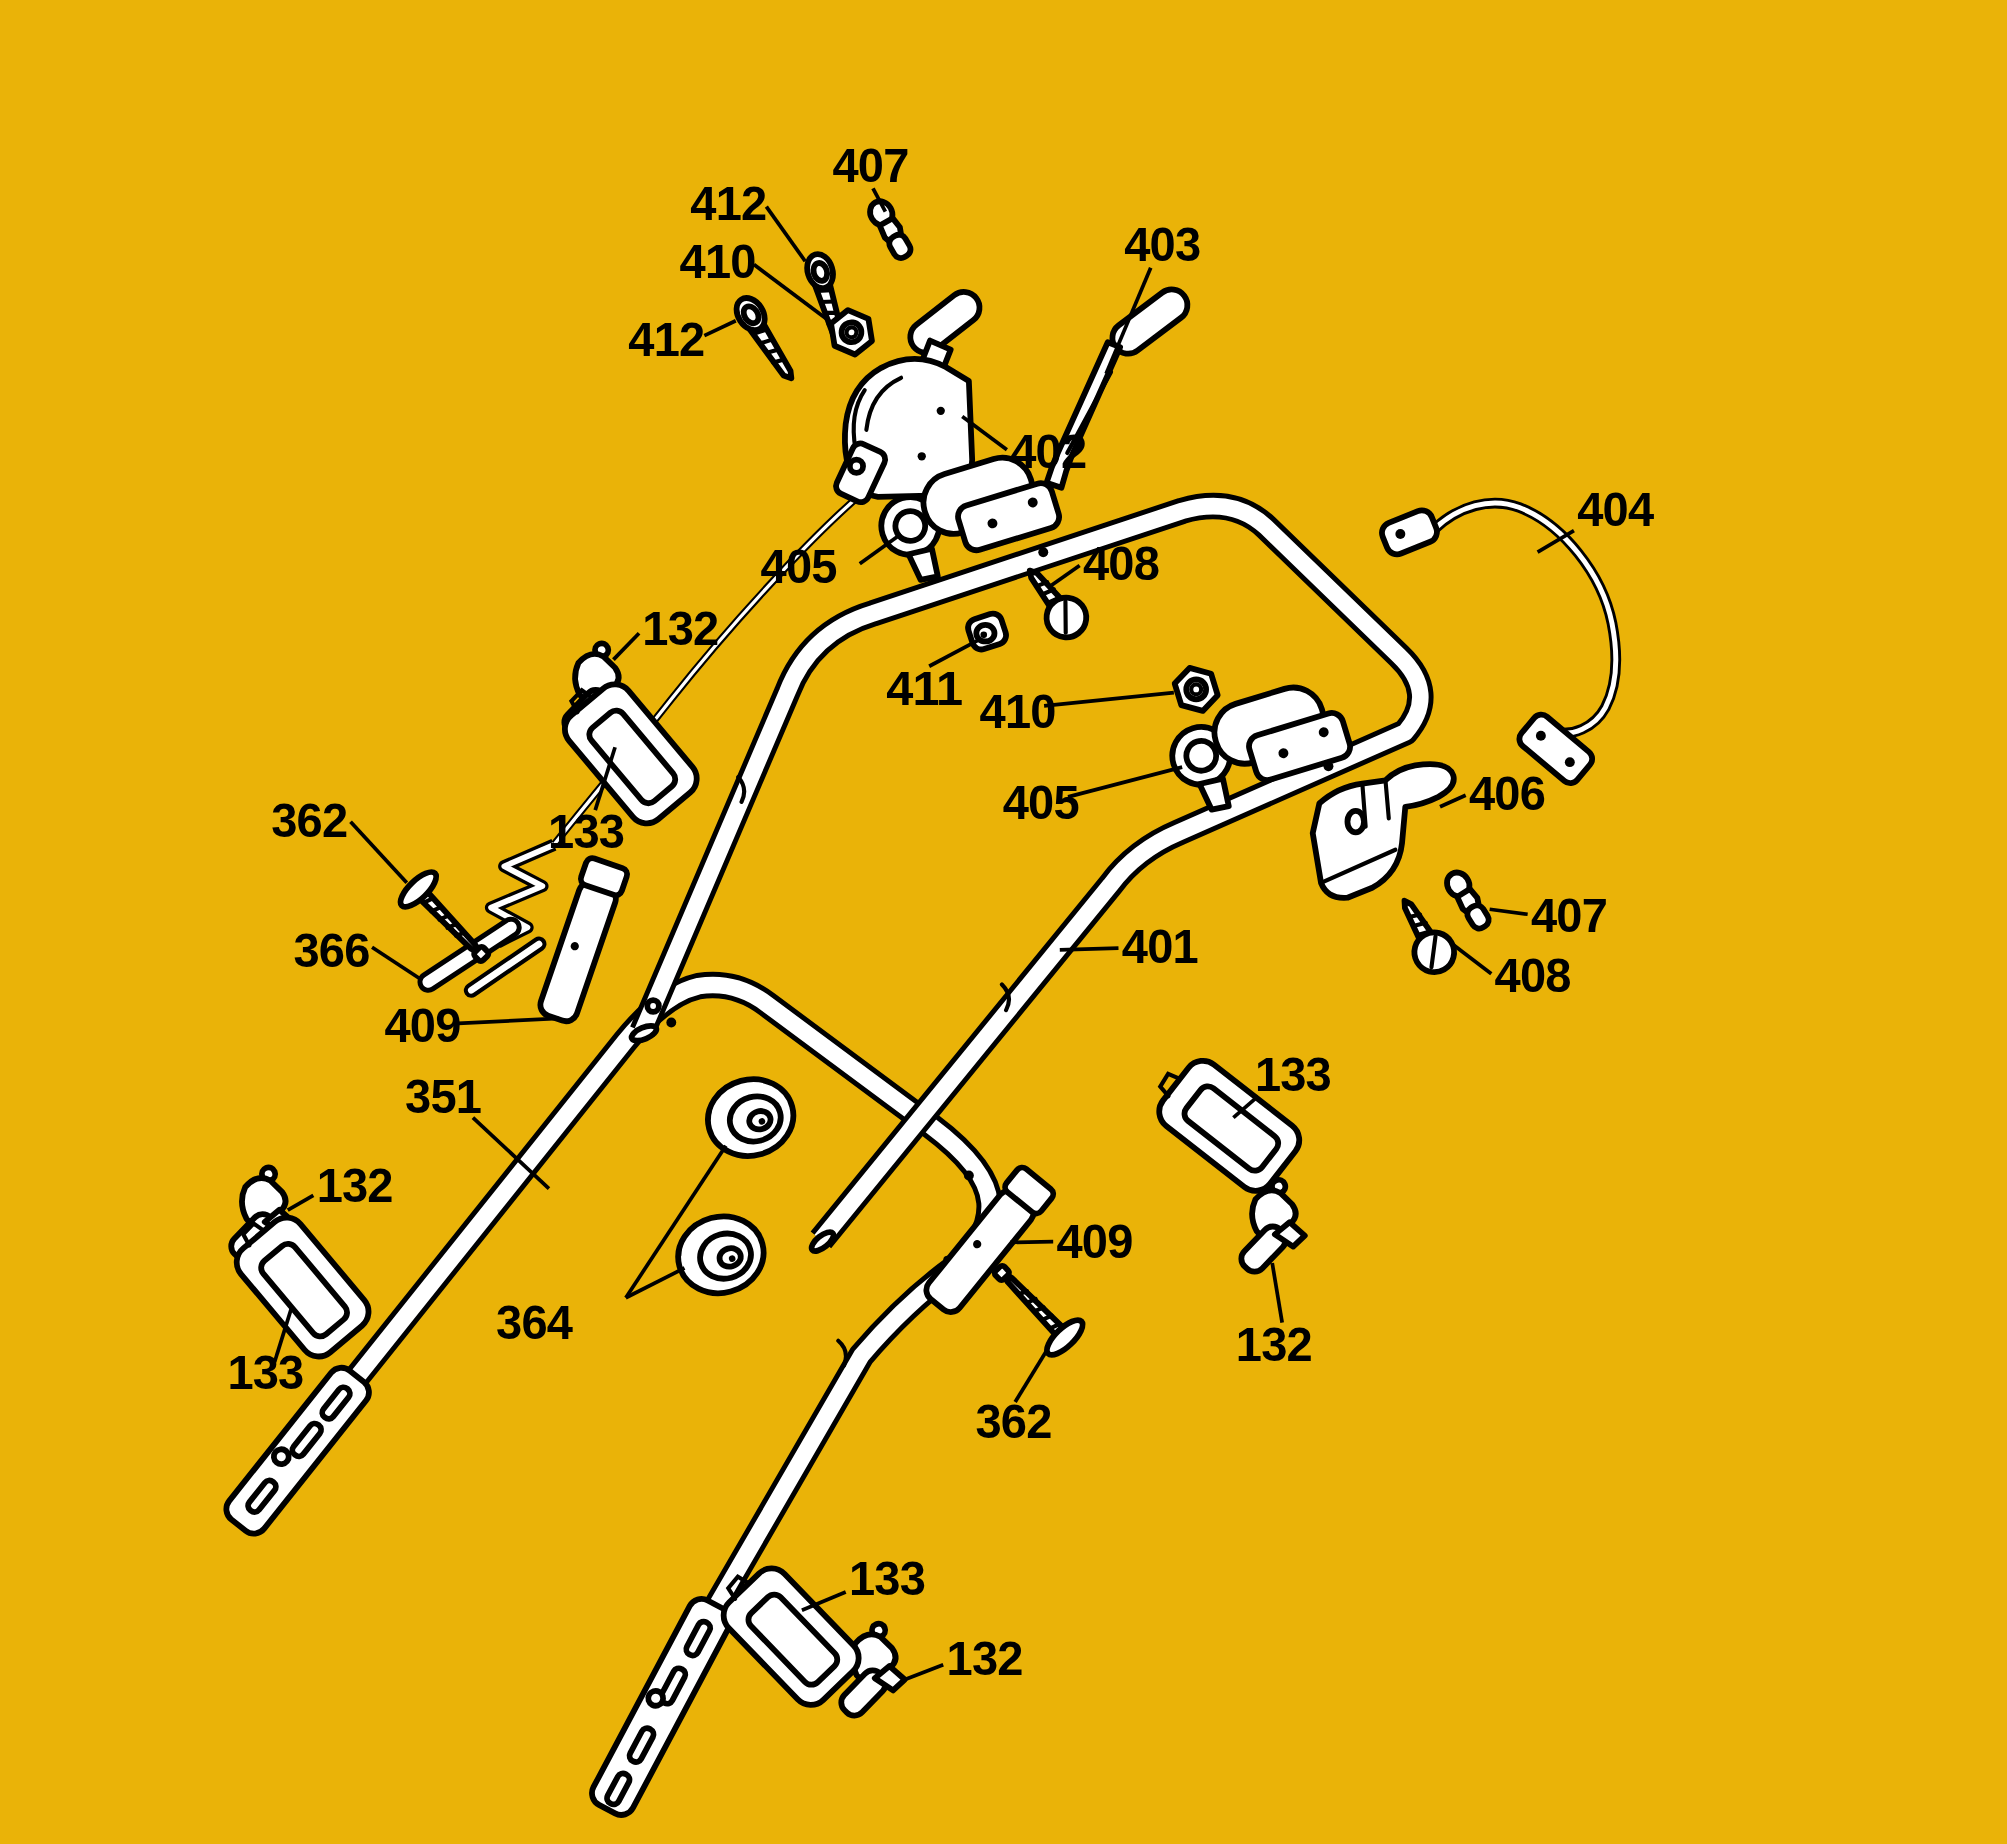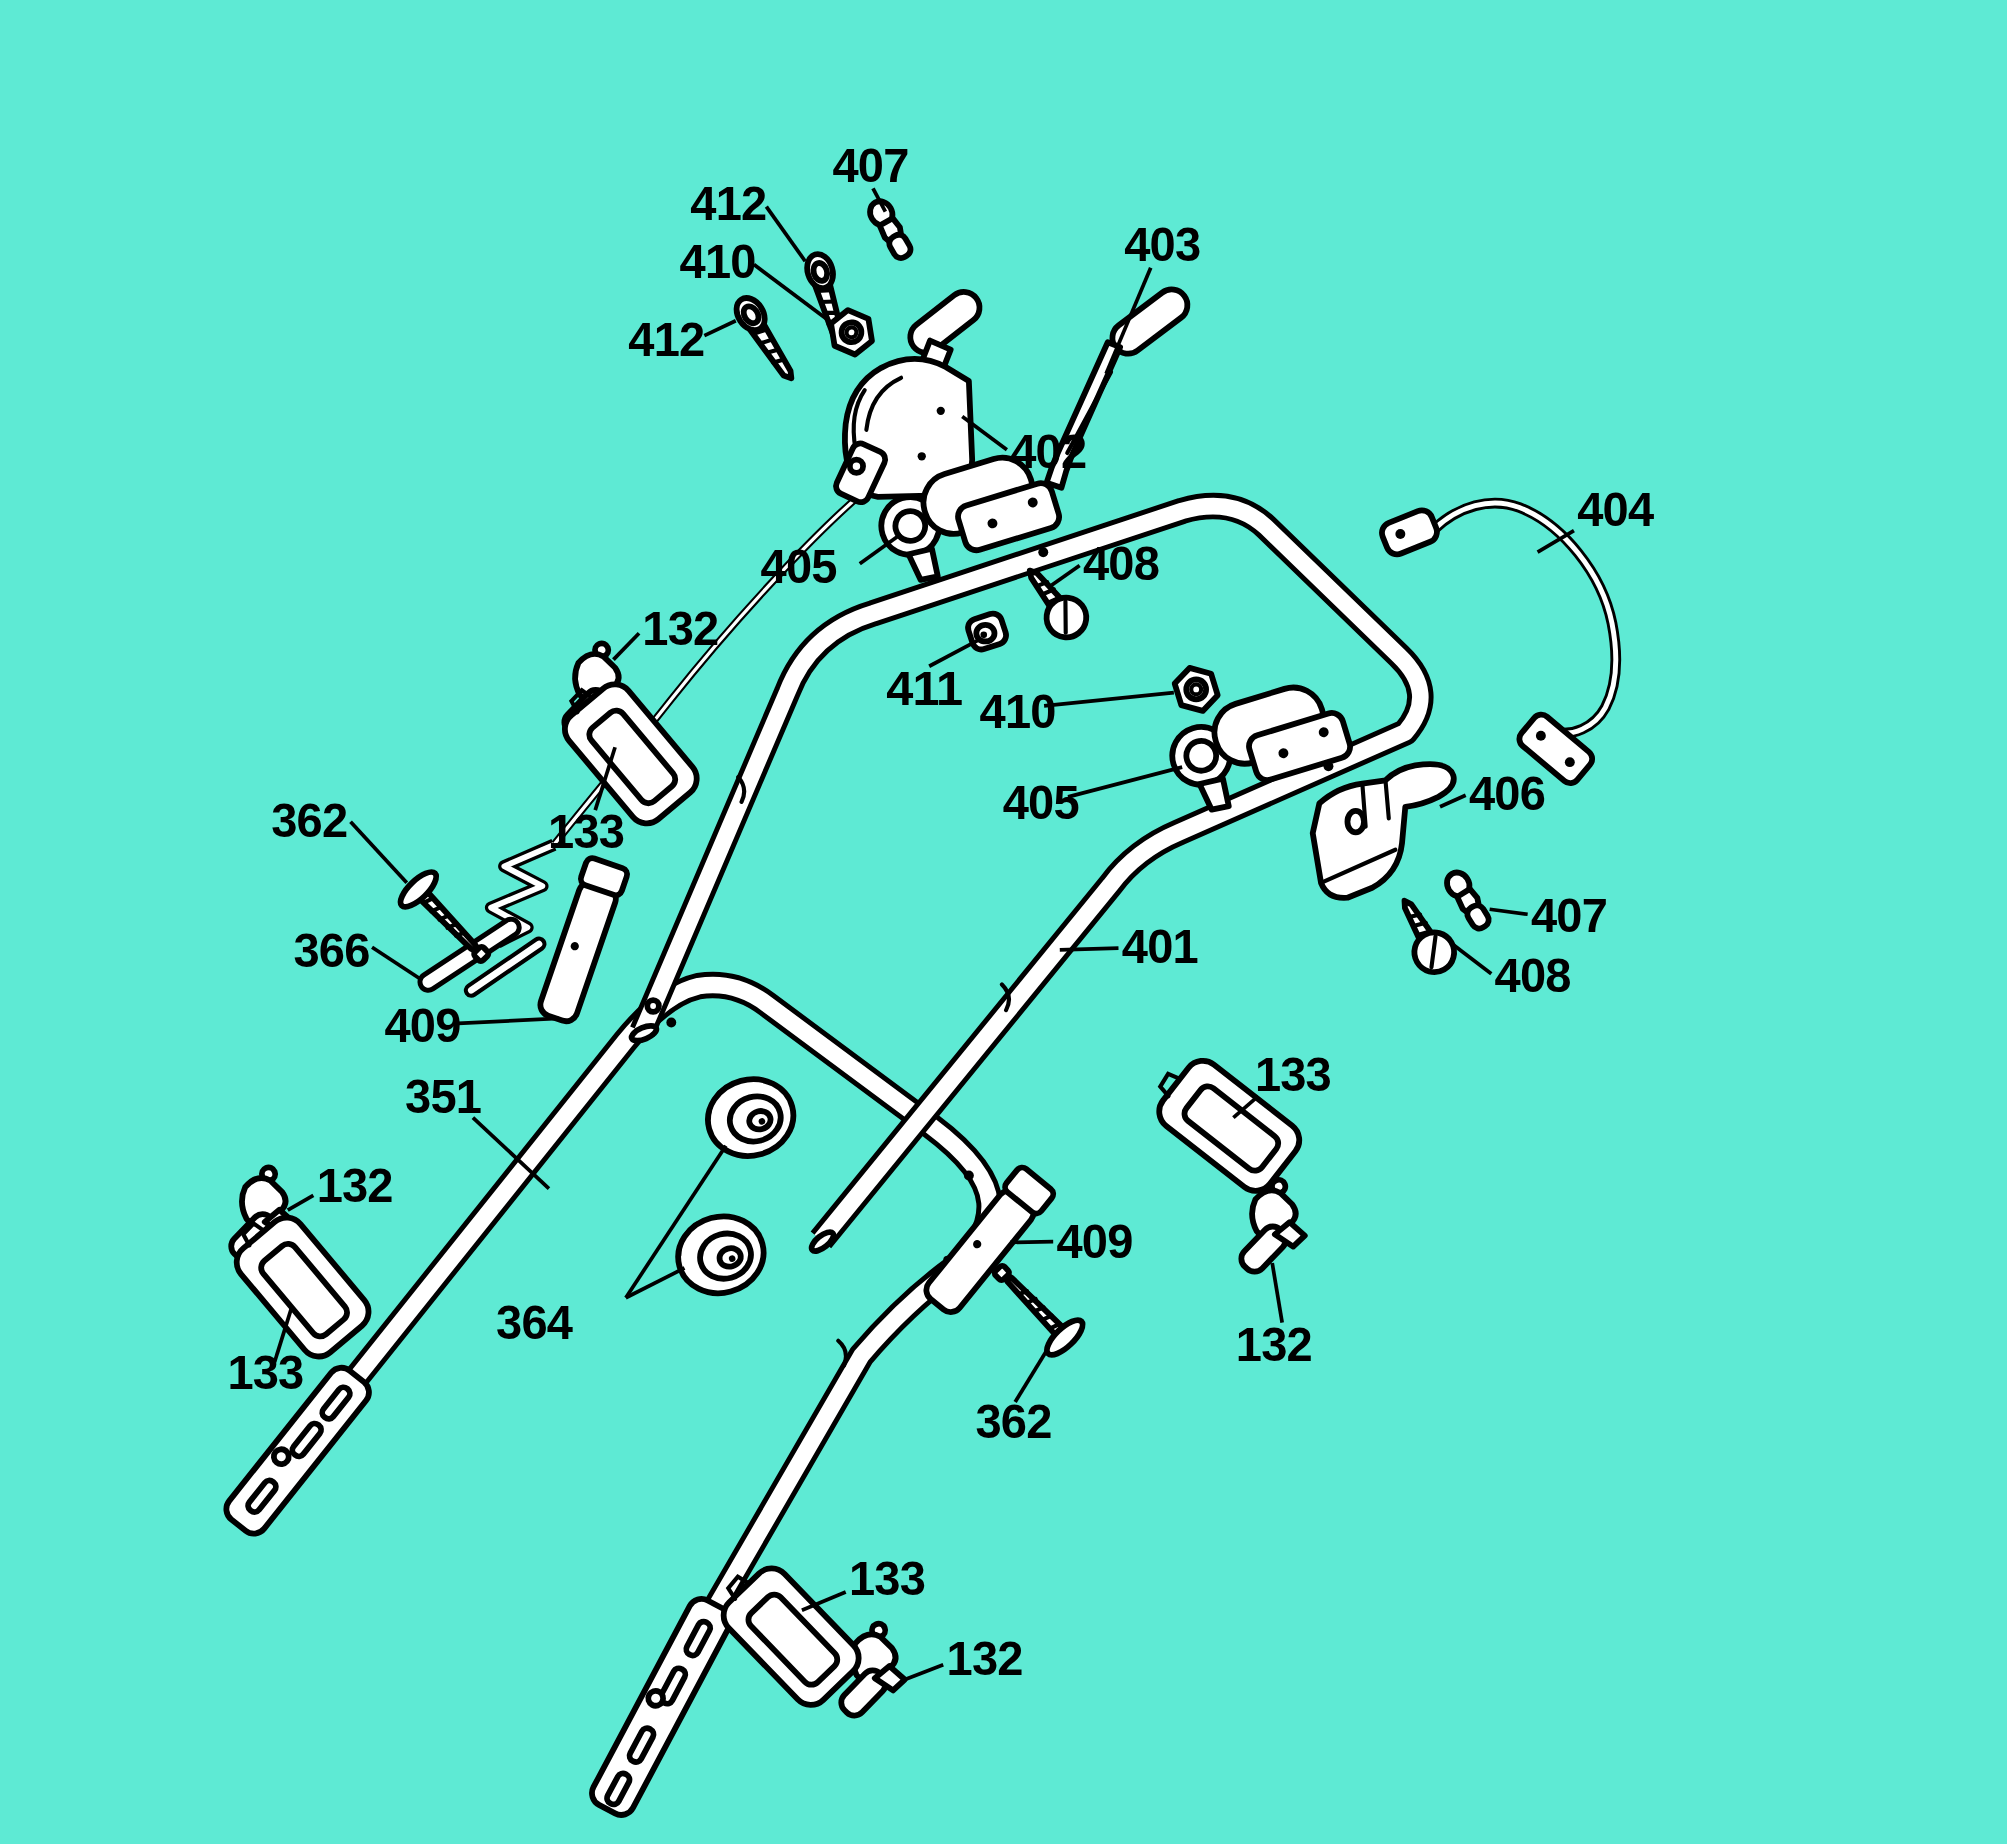--- a/index.html
+++ b/index.html
@@ -1,16 +1,16 @@
 <!DOCTYPE html>
 <html style="font-size:13.2px"><head>
 <meta charset="utf-8">
 <style>
   html,body{margin:0;padding:0;background:#ffffff;}
-  .page{width:2008px;height:1845px;background:#5eead4;position:relative;overflow:hidden;}
+  .page{width:2008px;height:1845px;background:#eab308;position:relative;overflow:hidden;}
   svg{display:block;}
   .part-number{
     font-family:"Liberation Sans",sans-serif;
     font-weight:700;
     font-size:58px;
     fill:#000;
     letter-spacing:-1px;
   }
   .leader{fill:none;stroke:#000;stroke-width:4.5;}
   .tube-outer{fill:none;stroke:#000;stroke-width:32;stroke-linejoin:round;}

